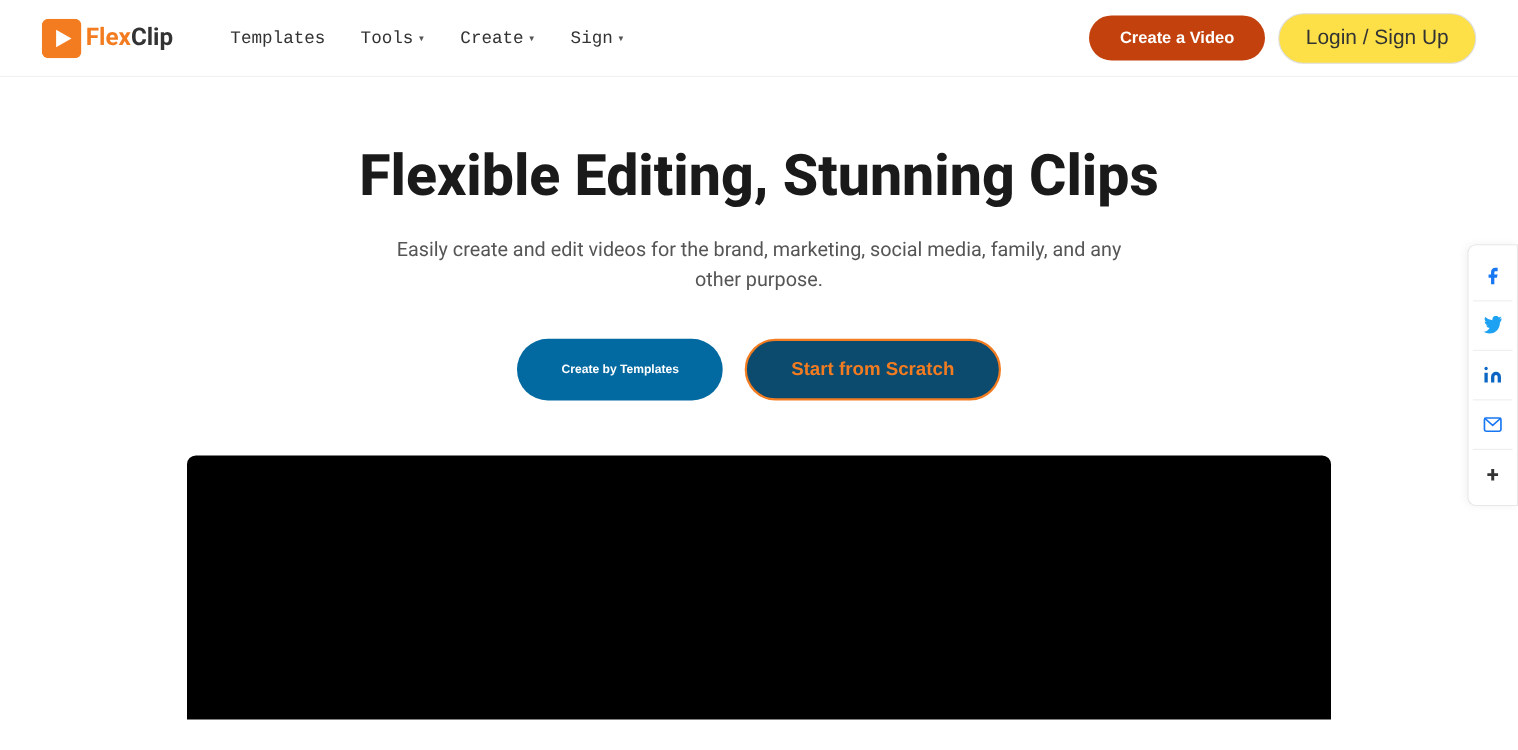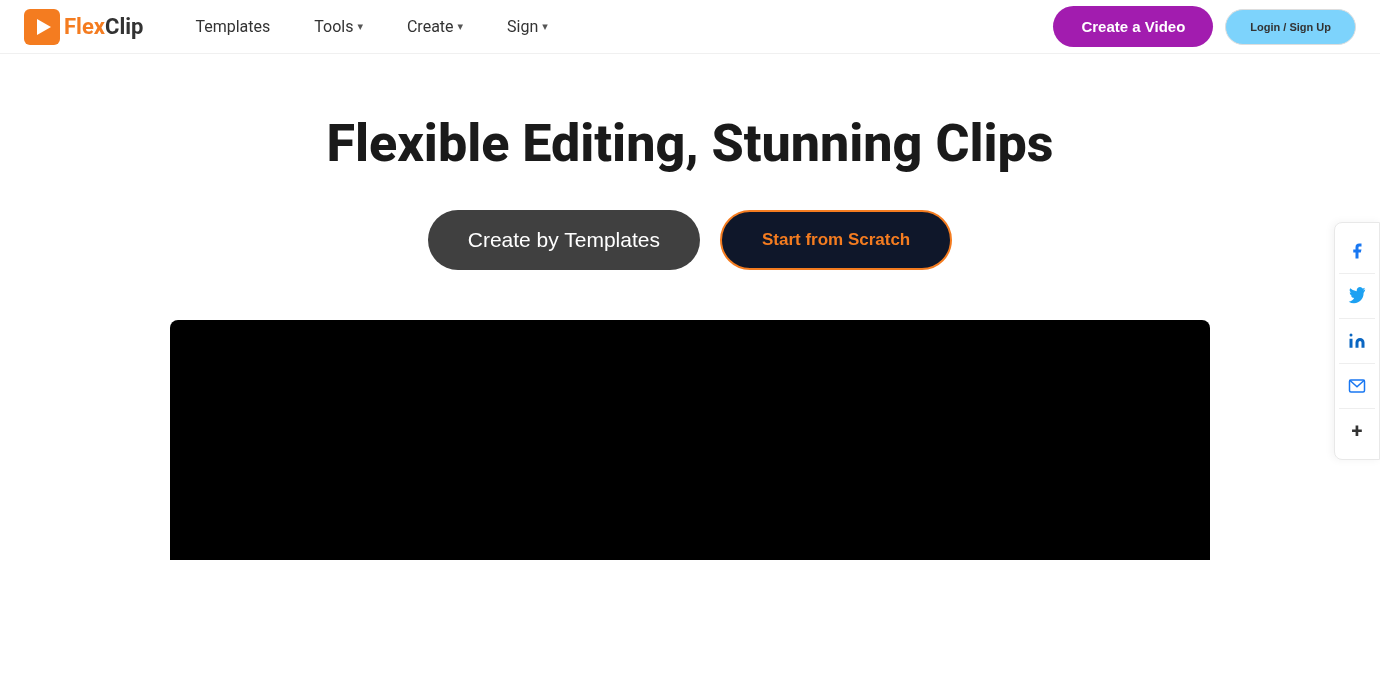--- a/index.html
+++ b/index.html
@@ -14,22 +14,22 @@
       width: 1380px;
       min-height: 682px;
       overflow-x: hidden;
       position: relative;
     }
 
     
     .navbar {
       display: flex;
       align-items: center;
-      padding: 0 24px;
-      height: 54px;
+      padding: 0 38px;
+      height: 70px;
       border-bottom: 1px solid #f0f0f0;
       position: relative;
       z-index: 10;
     }
 
     .logo {
       display: flex;
       align-items: center;
       margin-right: 40px;
       cursor: pointer;
@@ -47,22 +47,23 @@
       color: #333;
     }
 
     .logo-flex {
       color: #f47c20;
     }
 
     .nav-links {
       display: flex;
       align-items: flex-start;
-      gap: 20px;
+      gap: 8px;
       flex: 1;
+      font-family: Liberation Mono, monospace;
     }
 
     .nav-item {
       display: flex;
       align-items: center;
       padding: 8px 12px;
       font-size: 16px;
       color: #333;
       cursor: pointer;
       border-radius: 6px;
@@ -76,89 +77,89 @@
       color: #555;
     }
 
     .nav-actions {
       display: flex;
       align-items: center;
       gap: 12px;
     }
 
     .btn-create-video {
-      background: #a21caf;
+      background: #c2410c;
       color: #fff;
       border: none;
       padding: 12px 28px;
       border-radius: 50px;
       font-size: 15px;
       font-weight: 600;
       cursor: pointer;
       white-space: nowrap;
     }
 
     .btn-login {
-      background: #7dd3fc;
+      background: #fde047;
       color: #333;
       border: 1.5px solid #ddd;
       padding: 11px 24px;
       border-radius: 50px;
-      font-size: 11px;
-      font-weight: 700;
+      font-size: 19px;
+      font-weight: 400;
       cursor: pointer;
       white-space: nowrap;
     }
 
     
     .hero {
       display: flex;
       flex-direction: column;
       align-items: center;
       text-align: center;
       padding: 60px 40px 40px;
     }
 
     .hero-title {
       font-size: 52px;
       font-weight: 800;
       color: #1a1a1a;
       line-height: 1.15;
-      margin-bottom: 36px;
+      margin-bottom: 24px;
       max-width: 900px;
     }
 
     .hero-subtitle {
       font-size: 18px;
       color: #555;
       margin-bottom: 40px;
       max-width: 700px;
       line-height: 1.5;
     }
 
     .hero-buttons {
       display: flex;
       gap: 20px;
       margin-bottom: 50px;
     }
 
     .btn-templates {
-      background: #404040;
+      background: #0369a1;
       color: #fff;
       border: none;
       padding: 18px 40px;
       border-radius: 50px;
-      font-size: 21px;
-      font-weight: 400;
+      font-size: 11px;
+      font-weight: 700;
       cursor: pointer;
       white-space: nowrap;
     }
 
     .btn-scratch {
-      background: #0f172a;
+      background: #0c4a6e;
       color: #f47c20;
       border: 2px solid #f47c20;
       padding: 16px 40px;
       border-radius: 50px;
       font-size: 17px;
       font-weight: 600;
       cursor: pointer;
       white-space: nowrap;
     }
 
@@ -245,20 +246,21 @@
   </div>
 
   <div class="nav-actions">
     <button class="btn-create-video">Create a Video</button>
     <button class="btn-login">Login / Sign Up</button>
   </div>
 </nav>
 
 <section class="hero">
   <h1 class="hero-title">Flexible Editing, Stunning Clips</h1>
+  <p class="hero-subtitle">Easily create and edit videos for the brand, marketing, social media, family, and any other purpose.</p>
   <div class="hero-buttons">
     <button class="btn-templates">Create by Templates</button>
     <button class="btn-scratch">Start from Scratch</button>
   </div>
   <div class="video-container"></div>
 </section>
 
 <aside class="social-sidebar">
   <div class="social-btn facebook">
     <svg width="18" height="18" viewBox="0 0 24 24" fill="#1877f2">

